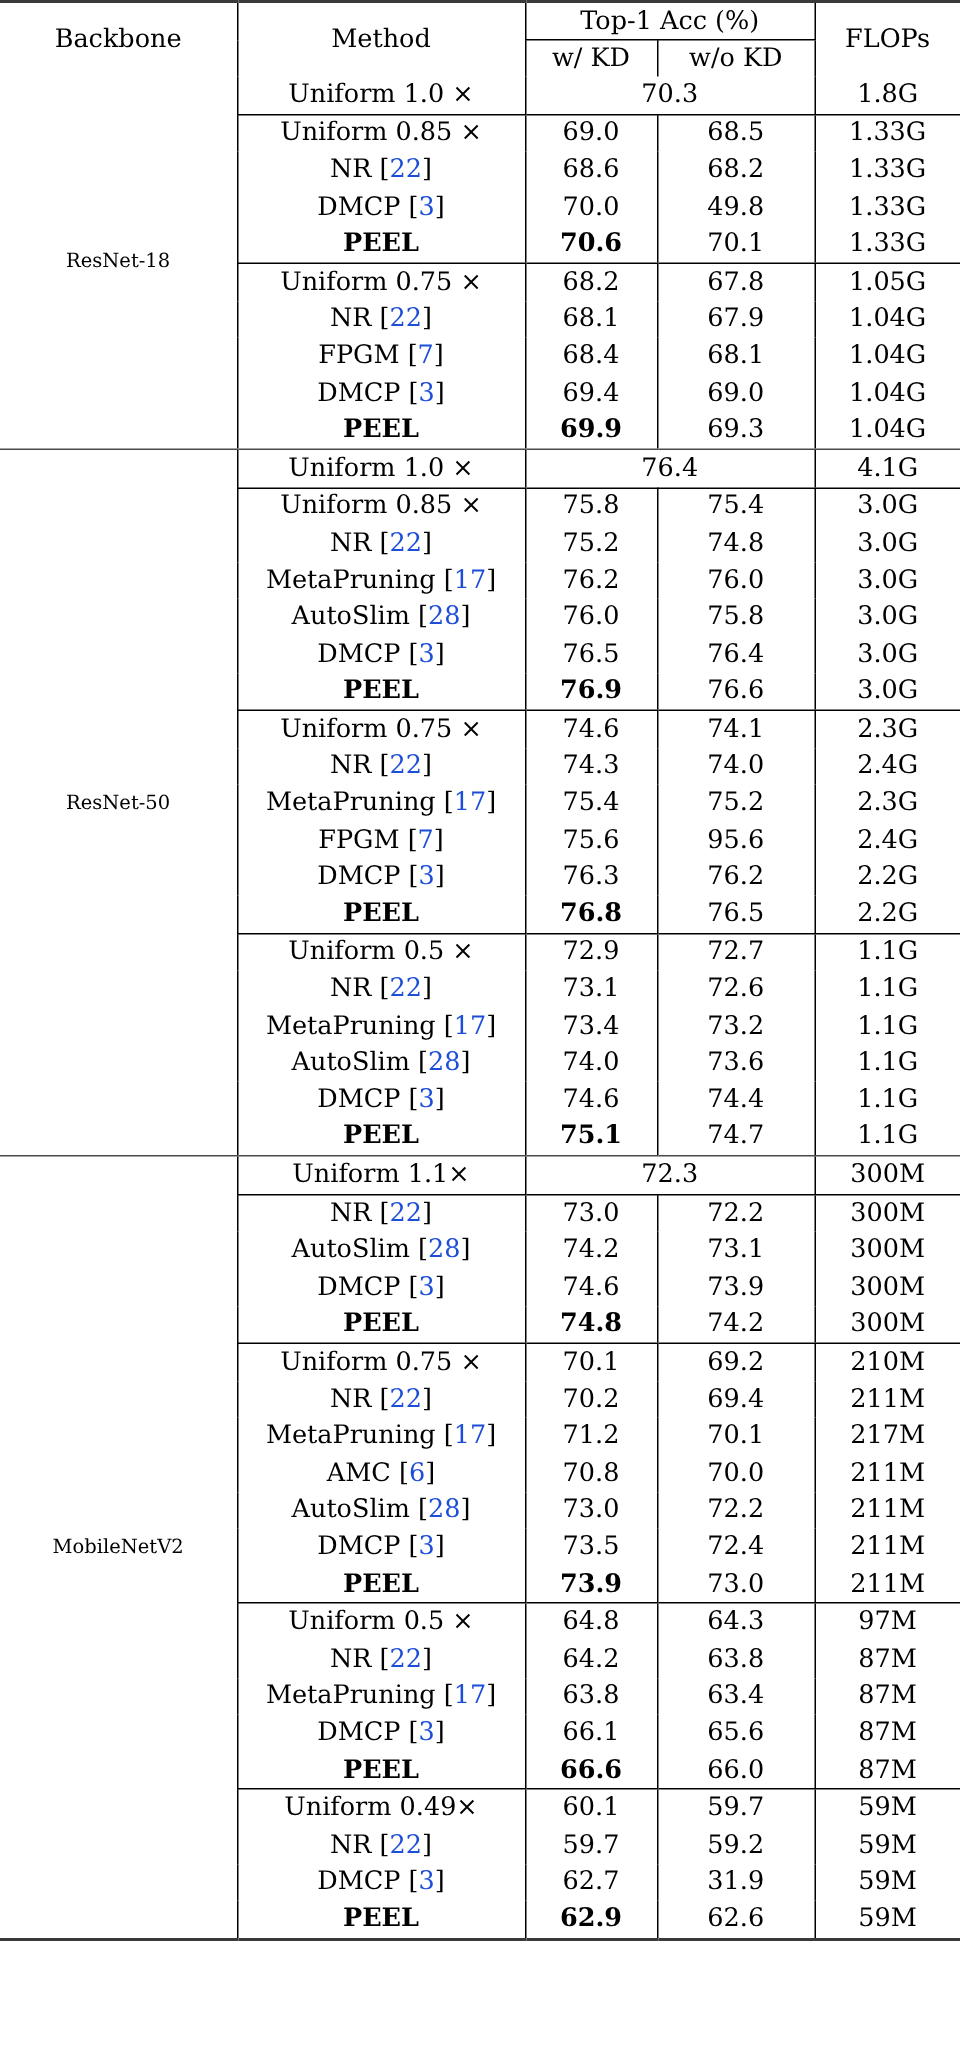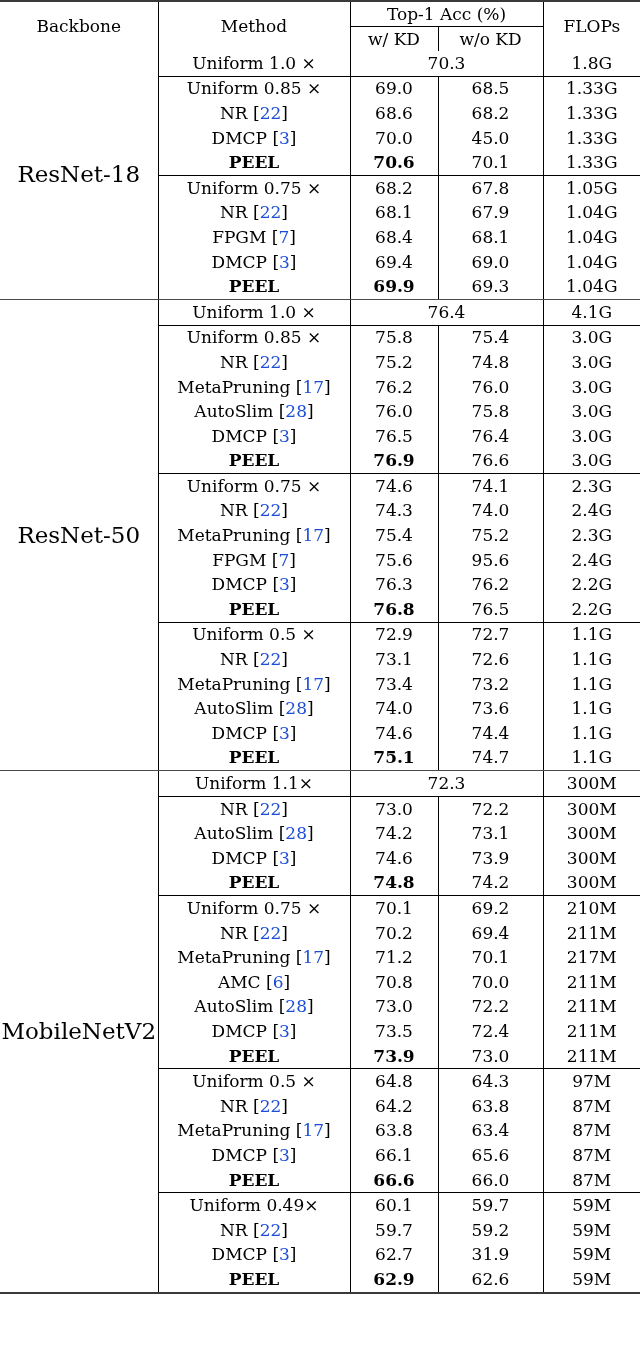--- a/index.html
+++ b/index.html
@@ -10,21 +10,21 @@
   .toprule{border-top:2.5px solid #3a3a3a;}
   .botrule{border-bottom:2.5px solid #3a3a3a;}
   .thin{border-bottom:1.2px solid #000;margin-left:34px;}
   .secrule{border-bottom:1.6px solid #4a4a4a;}
   .vl{border-left:1.2px solid #000;}
   .hrow td{height:24px;}
   .drow td{height:24.6px;}
   .cite{color:#1d4ed8;}
   .bk{color:#000;}
   b{font-weight:bold;}
-  .bbcell{font-size:23px;}
+  .bbcell{font-size:13px;}
 </style>
 </head>
 <body>
 
 <table id="tbl">
   <colgroup>
     <col class="c-bb">
       <col class="c-m">
       <col class="c-k">
       <col class="c-n">
@@ -57,21 +57,21 @@
       </tr>
       <tr class="drow">
         <td class="vl ">NR <span class="bk">[<span class="cite">22</span>]</span></td>
         <td class="vl ">68.6</td>
         <td class="vl ">68.2</td>
         <td class="vl ">1.33G</td>
       </tr>
       <tr class="drow">
         <td class="vl ">DMCP <span class="bk">[<span class="cite">3</span>]</span></td>
         <td class="vl ">70.0</td>
-        <td class="vl ">45.0</td>
+        <td class="vl ">49.8</td>
         <td class="vl ">1.33G</td>
       </tr>
       <tr class="drow">
         <td class="vl thin"><b>PEEL</b></td>
         <td class="vl thin"><b>70.6</b></td>
         <td class="vl thin">70.1</td>
         <td class="vl thin">1.33G</td>
       </tr>
       <tr class="drow">
         <td class="vl ">Uniform 0.75 ×</td>

